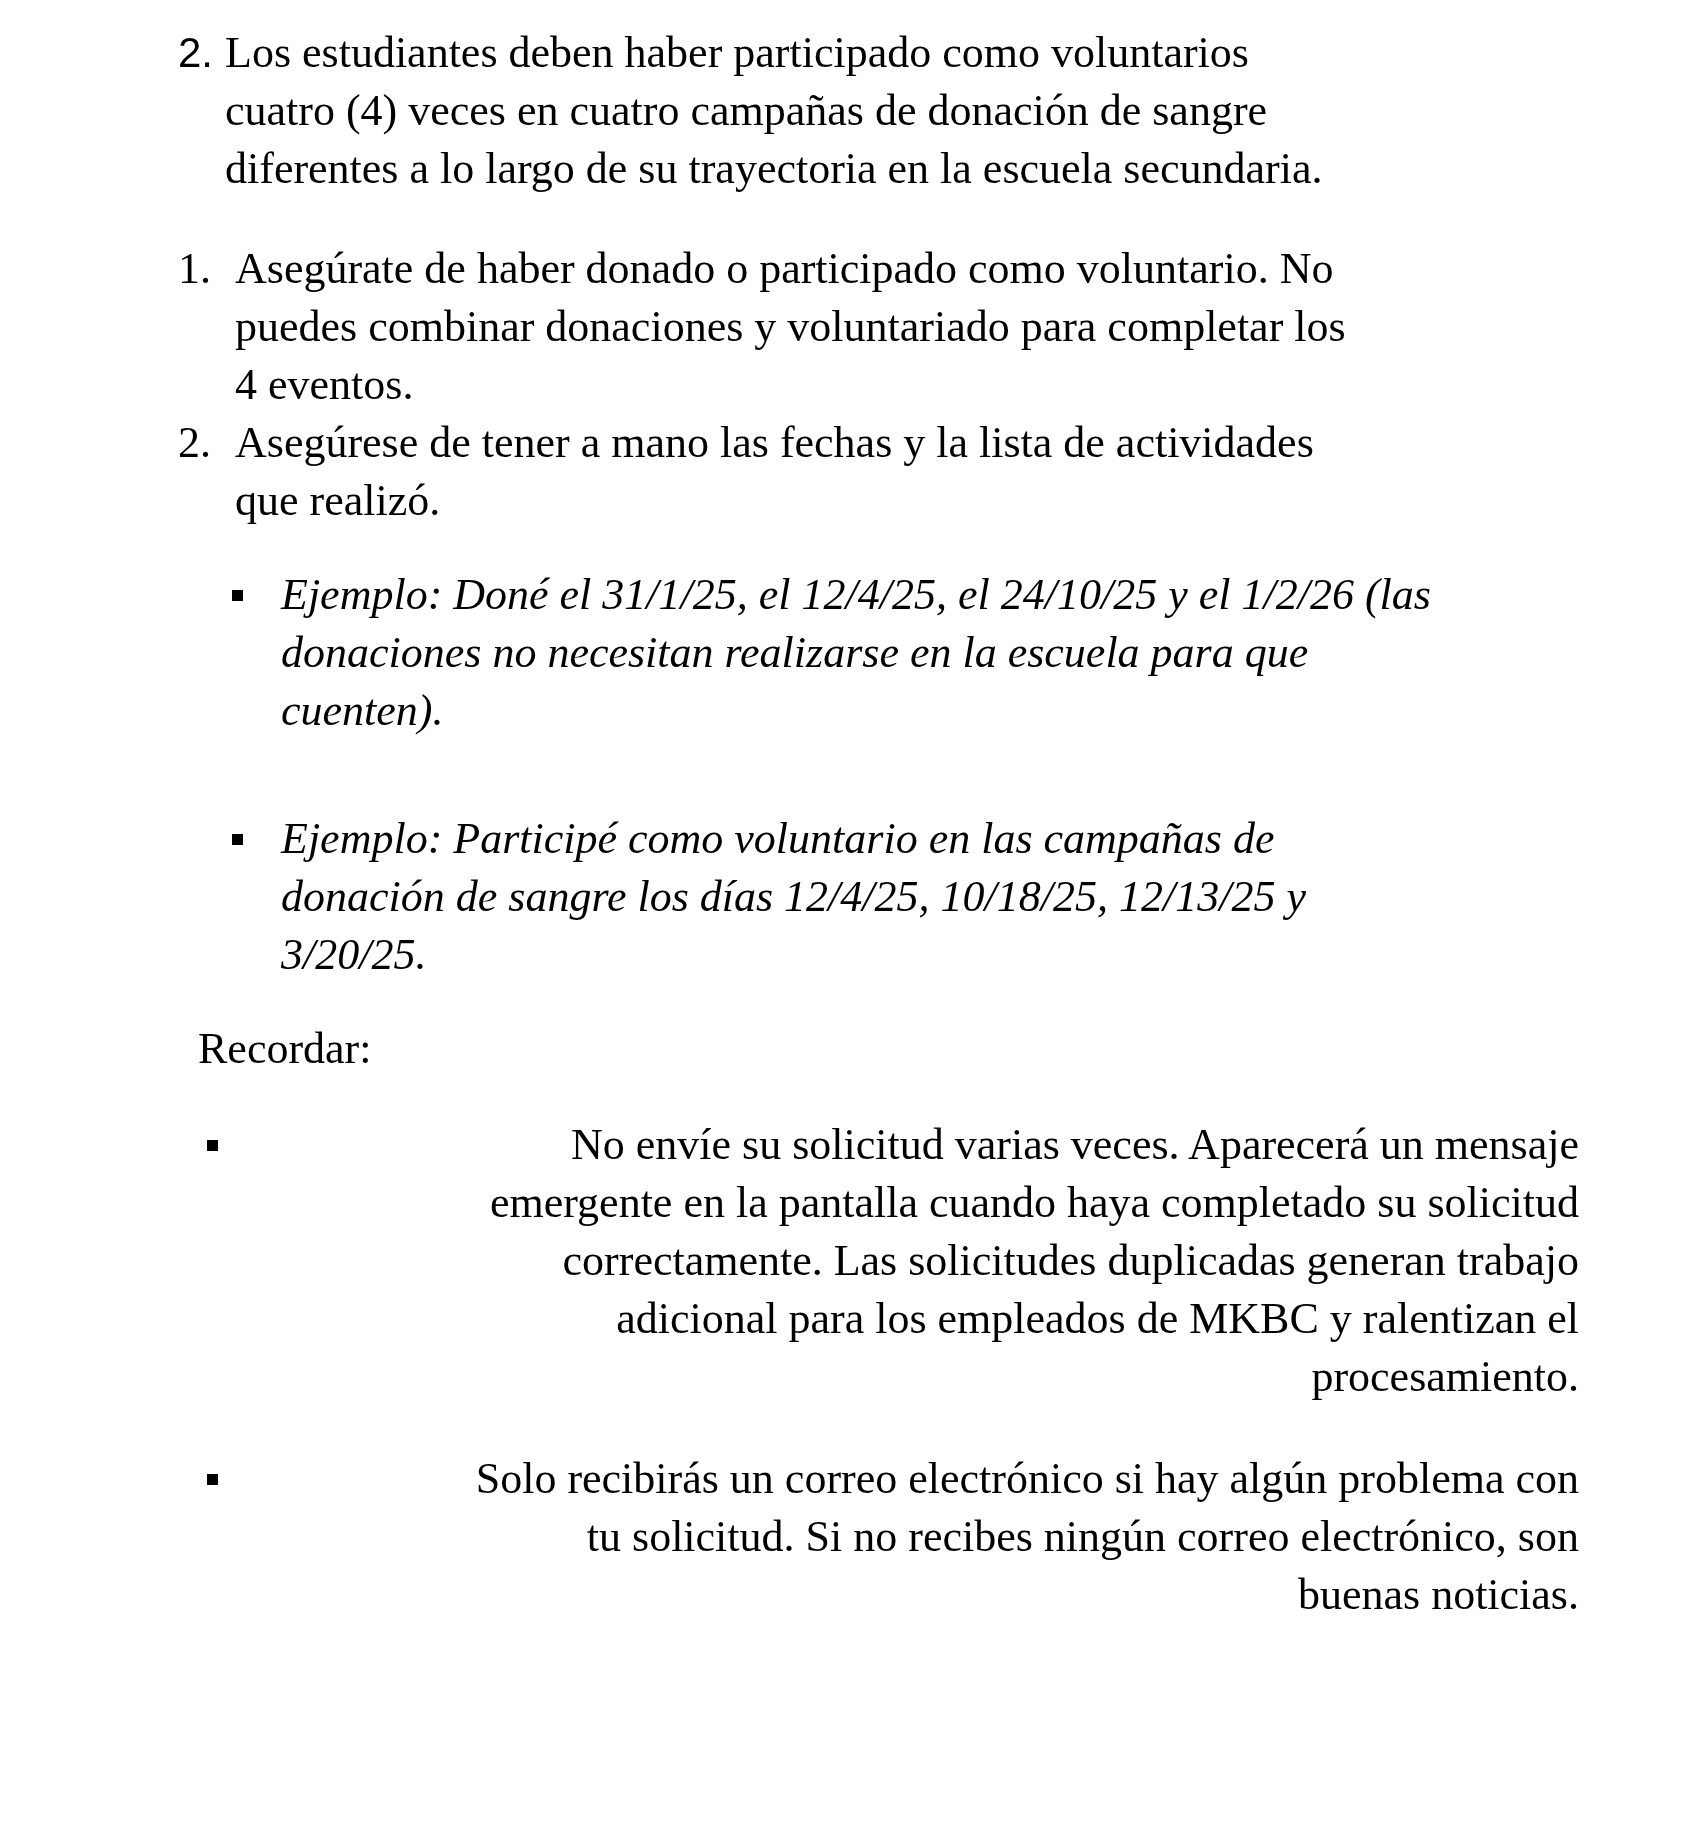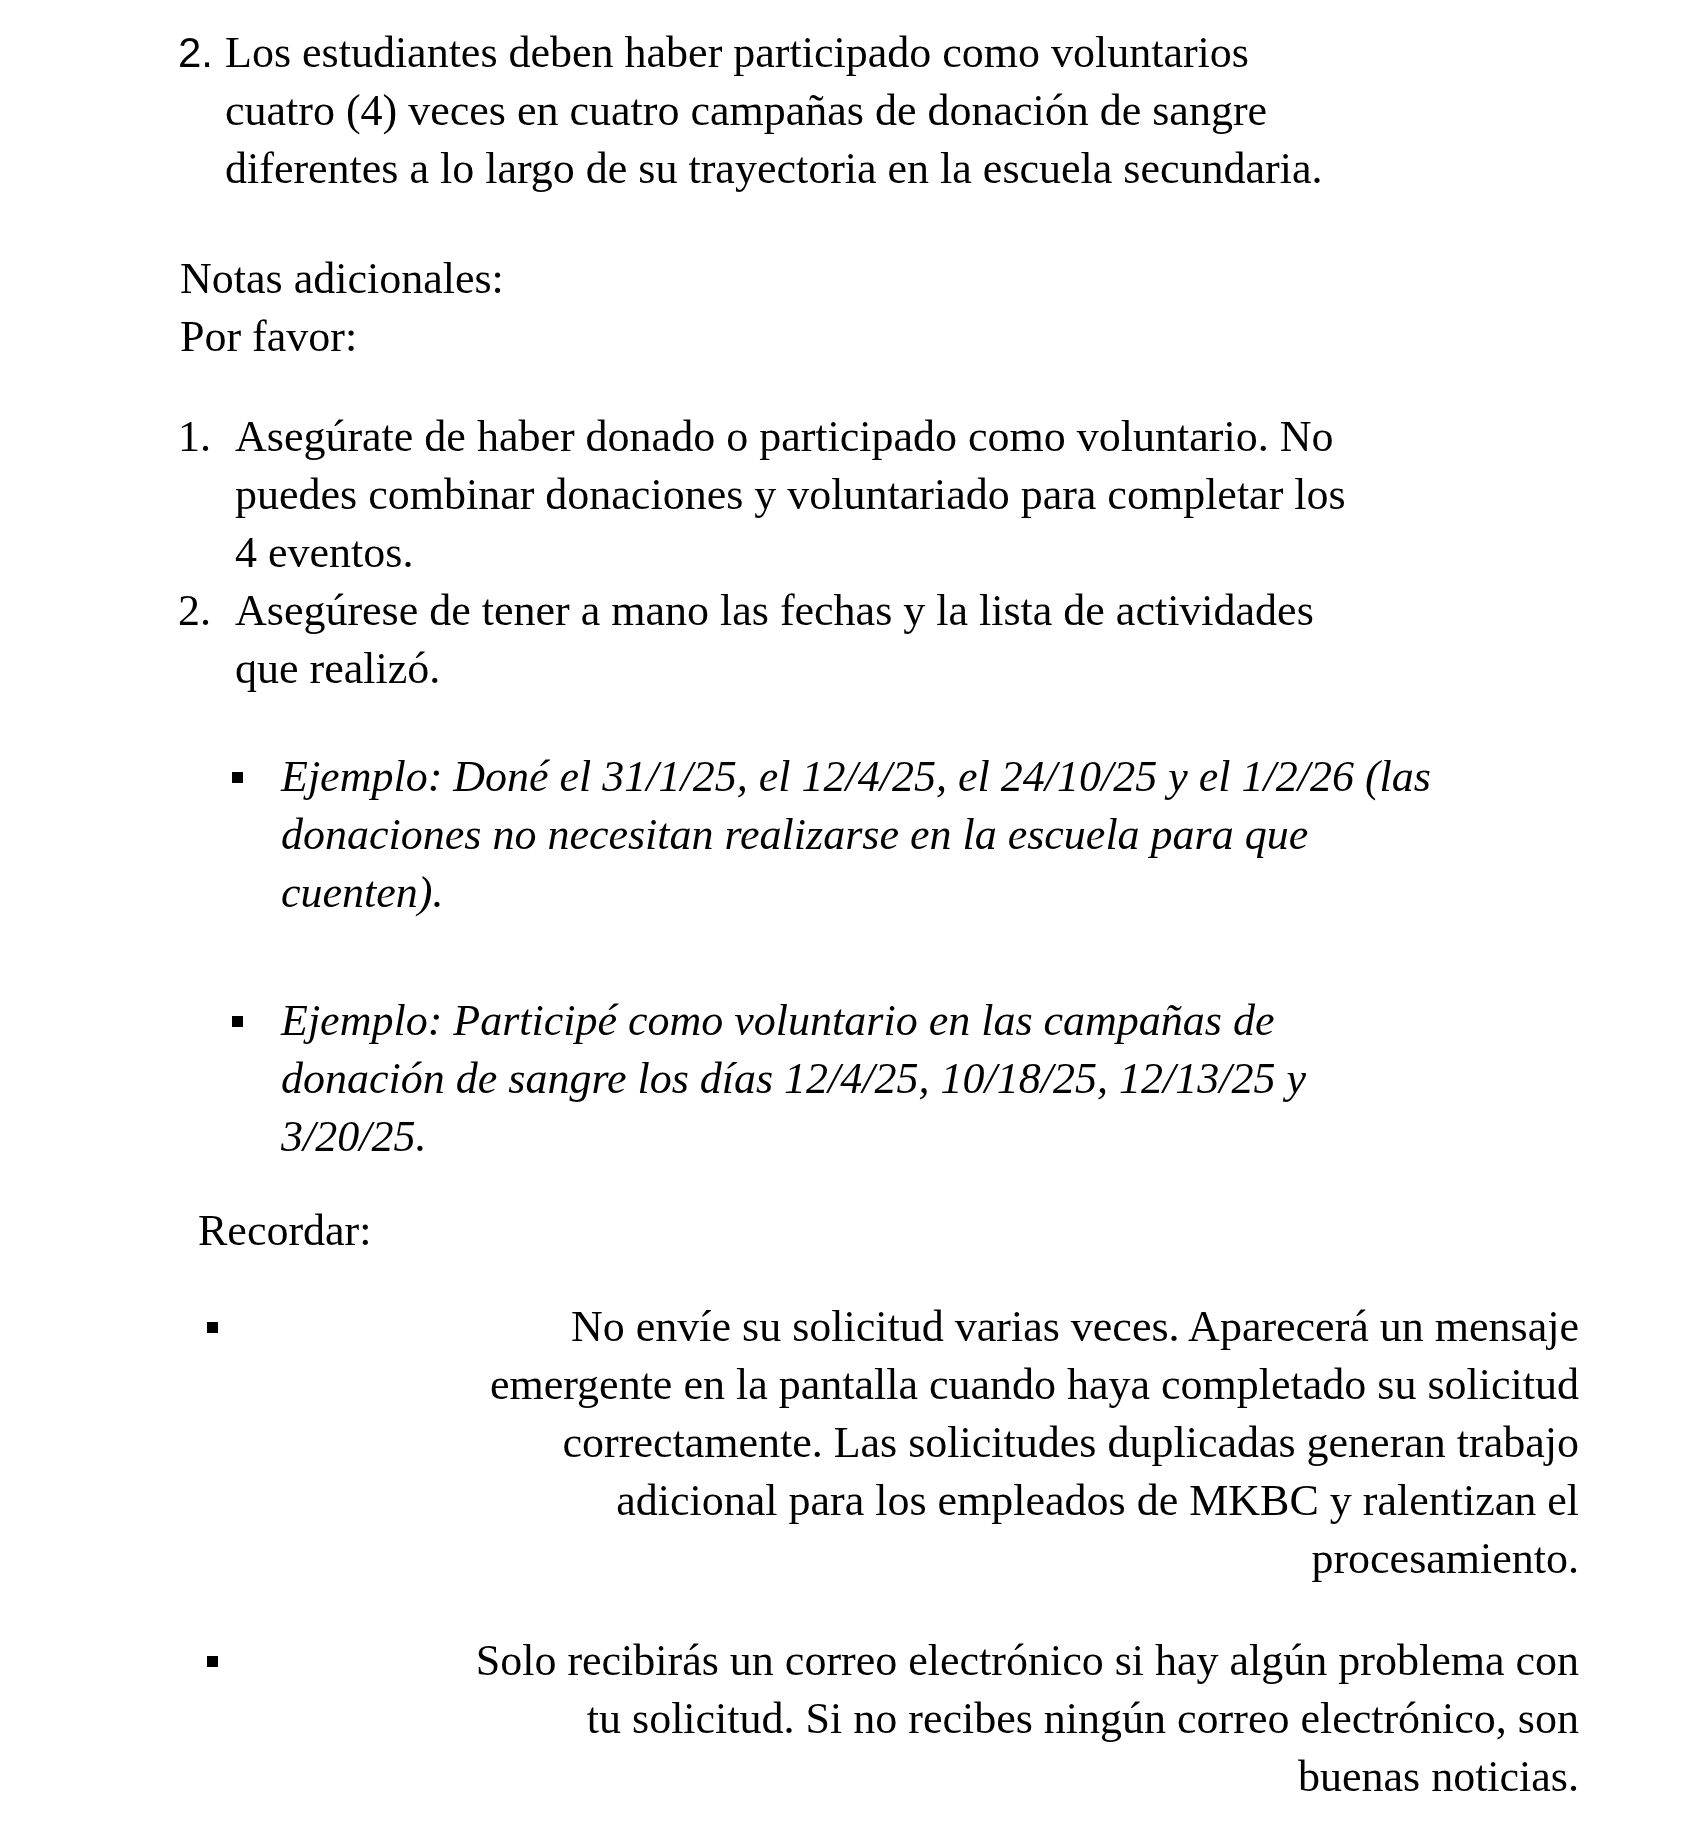--- a/index.html
+++ b/index.html
@@ -51,21 +51,21 @@
     top: 0;
   }
 
   
   .example-bullet {
     position: relative;
     margin-left: 52px;
     padding-left: 49px;
     font-style: italic;
   }
-  .example-bullet.first { margin-top: 50px; }
+  .example-bullet.first { margin-top: 36px; }
   .example-bullet.second { margin-top: 70px; }
 
   
   .remember-heading {
     margin-top: 36px;
     margin-left: 18px;
   }
 
   
   .remember-bullet {
@@ -93,24 +93,20 @@
 
 <div class="page">
 
   <div class="toplevel-item">
     <span class="marker">2.</span>
     <span class="lines">Los estudiantes deben haber participado como voluntarios
 cuatro (4) veces en cuatro campañas de donación de sangre
 diferentes a lo largo de su trayectoria en la escuela secundaria.</span>
   </div>
 
-  <div class="para-block notes-block">
-    <div class="lines">Notas adicionales:</div>
-    <div class="lines">Por favor:</div>
-  </div>
 
   <div class="numbered-list">
     <div class="numbered-item">
       <span class="marker">1.</span>
       <span class="lines">Asegúrate de haber donado o participado como voluntario. No
 puedes combinar donaciones y voluntariado para completar los
 4 eventos.</span>
     </div>
     <div class="numbered-item">
       <span class="marker">2.</span>

